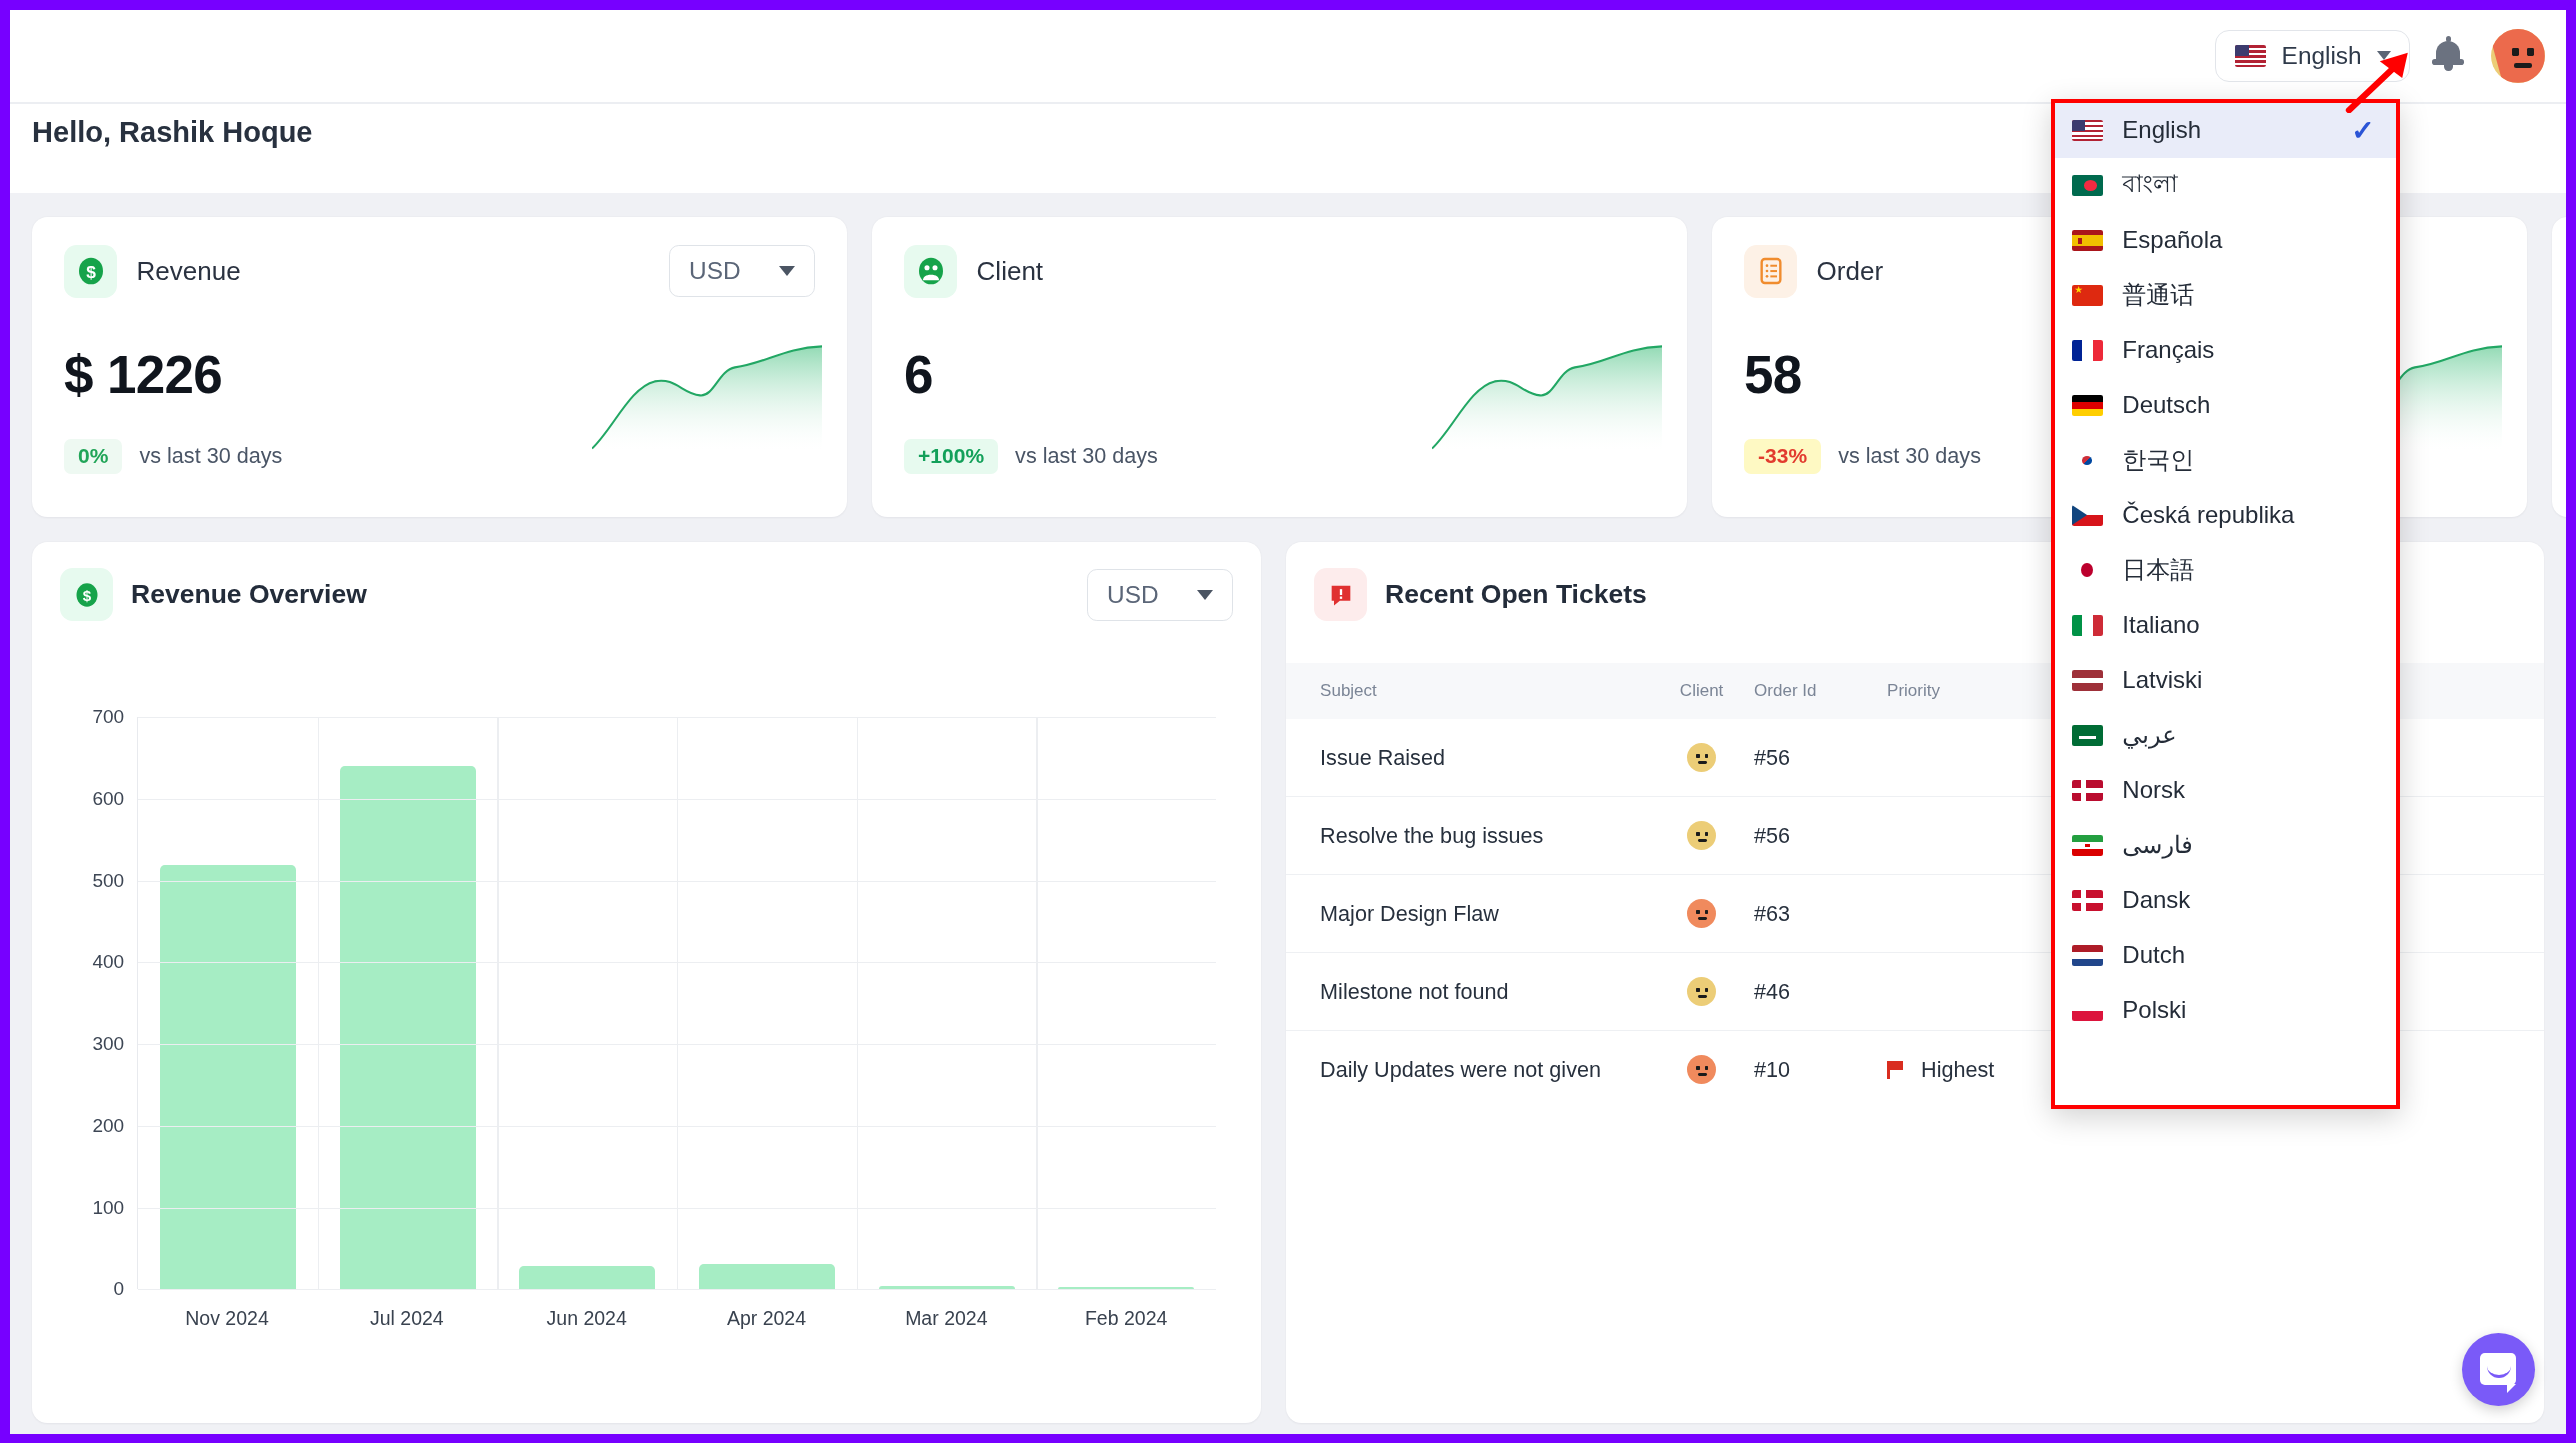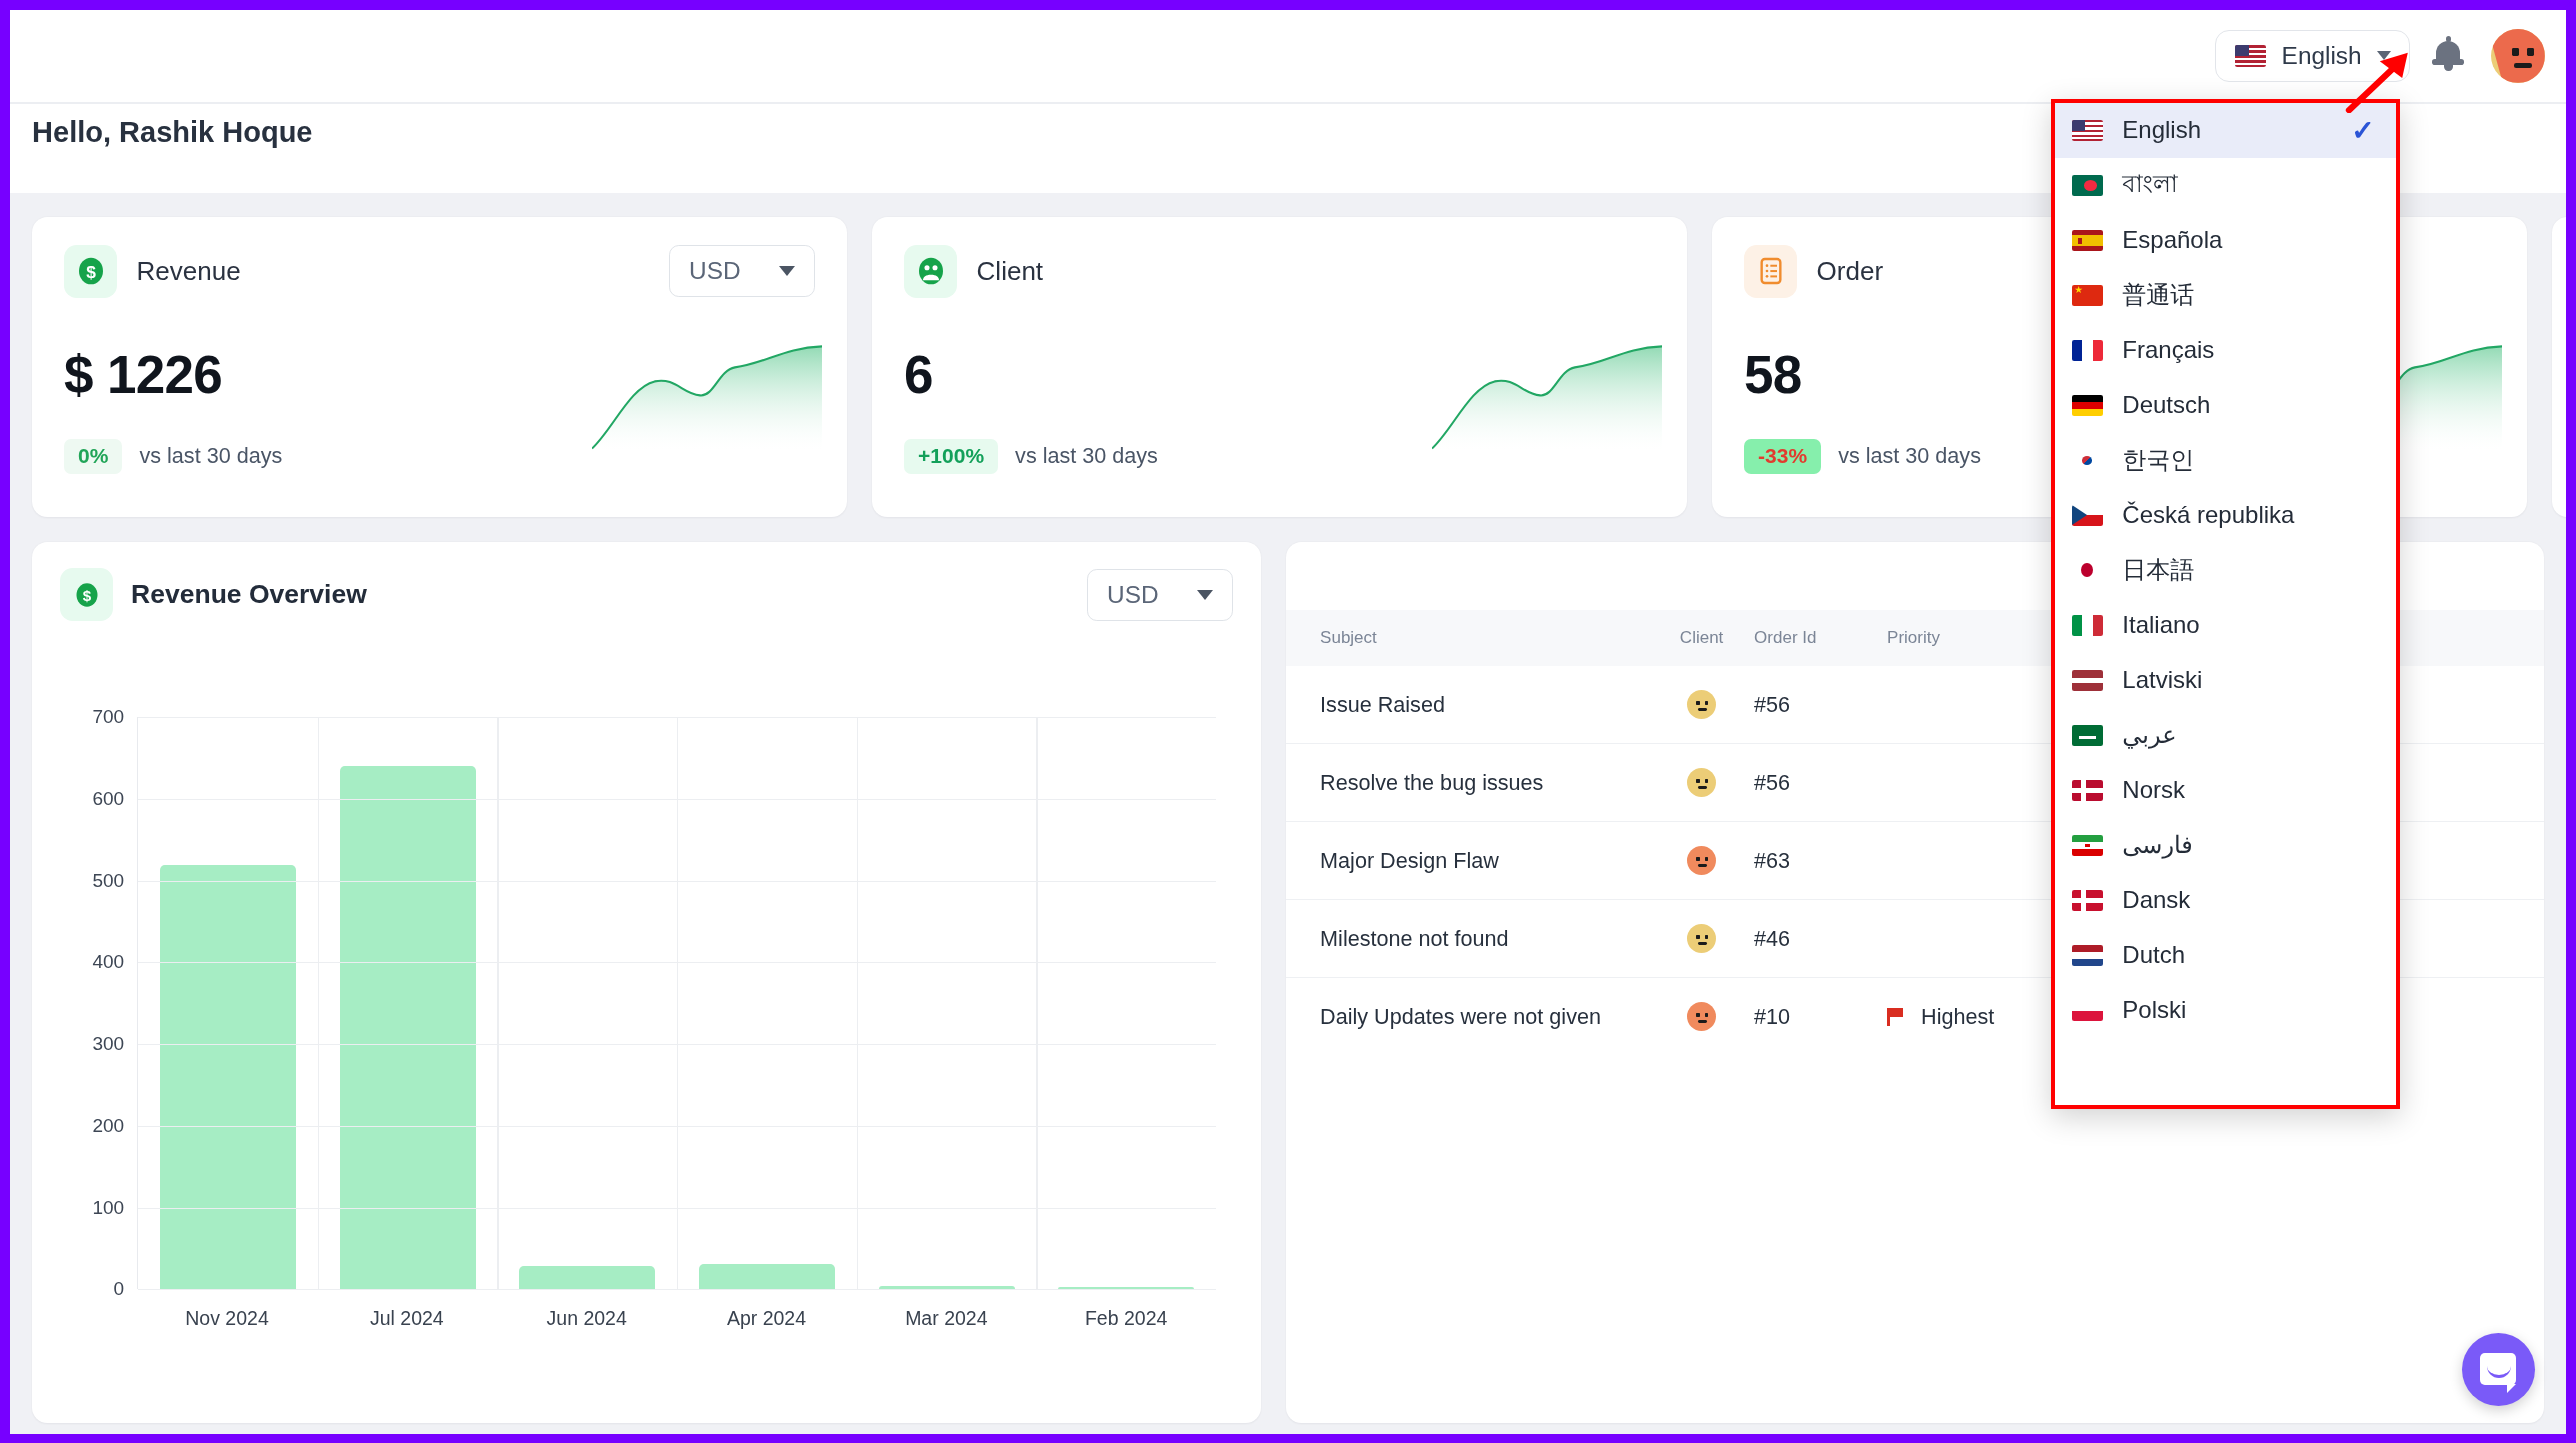--- a/index.html
+++ b/index.html
@@ -97,21 +97,21 @@
   .cur-select .cur-val { font-size: 24.4px; color: #5b6craft; color:#5b6678; }
   .cur-select .caret { width:0;height:0;border-left:8.4px solid transparent;
       border-right:8.4px solid transparent;border-top:10.5px solid #4b5563; }
   .stat-value { position:absolute; left: 32px; top: 127px;
       font-size: 53px; font-weight: bold; color: #10151d; letter-spacing:-0.7px;}
   .stat-foot { position:absolute; left: 32px; bottom: 43px;
       display:flex; align-items:center; gap: 17px; }
   .pill { font-size: 21px; font-weight: bold; padding: 5.6px 14px; border-radius: 7px; }
   .pill.neutral { background:#eef9f2; color:#21a558; }
   .pill.up      { background:#e7faef; color:#13a05a; }
-  .pill.down    { background:#86efac; color:#e23b2e; }
+  .pill.down    { background:#fef9c3; color:#e23b2e; }
   .vs-text { font-size: 21.6px; color:#4a5566; }
   .spark { position:absolute; right: 25px; bottom: 67px; width: 230px; height: 105px; }
 
   
   .bottom-row { display:flex; gap: 25px; margin-top: 25px; }
   .panel { background:#fff; border-radius: 15.4px;
            box-shadow: 0 0.7px 2.1px rgba(16,24,40,.06); overflow:hidden; }
   .panel-rev { flex: 0 0 1229px; height: 881px; padding: 26.5px 28px; position:relative;}
   .panel-tick{ flex: 1 1 auto; height: 881px; padding: 26.5px 0 0 0; position:relative;}
 
@@ -431,20 +431,32 @@
               <span>Jul 2024</span>
               <span>Jun 2024</span>
               <span>Apr 2024</span>
               <span>Mar 2024</span>
               <span>Feb 2024</span>
             </div>
         </div>
       </div>
 
       <div class="panel panel-tick">
+        <div class="panel-head" style="padding:0 28px;">
+          <div class="panel-head-left">
+            <div class="icon-box red">
+              <svg width="28" height="28" viewBox="0 0 24 24">
+                <path d="M4 4h16v13H11l-5 4v-4H4z" fill="#e03131"></path>
+                <rect x="11" y="7" width="2" height="5" fill="#fff"></rect>
+                <rect x="11" y="13.3" width="2" height="2" fill="#fff"></rect>
+              </svg>
+            </div>
+            <span class="panel-title">Recent Open Tickets</span>
+          </div>
+        </div>
 
         <div class="tt-head">
           <span class="c-sub">Subject</span>
           <span class="c-cli">Client</span>
           <span class="c-ord">Order Id</span>
           <span class="c-pri">Priority</span>
           <span class="c-date">Date</span>
         </div>
         <div id="ttBody">
             <div class="tt-row">

